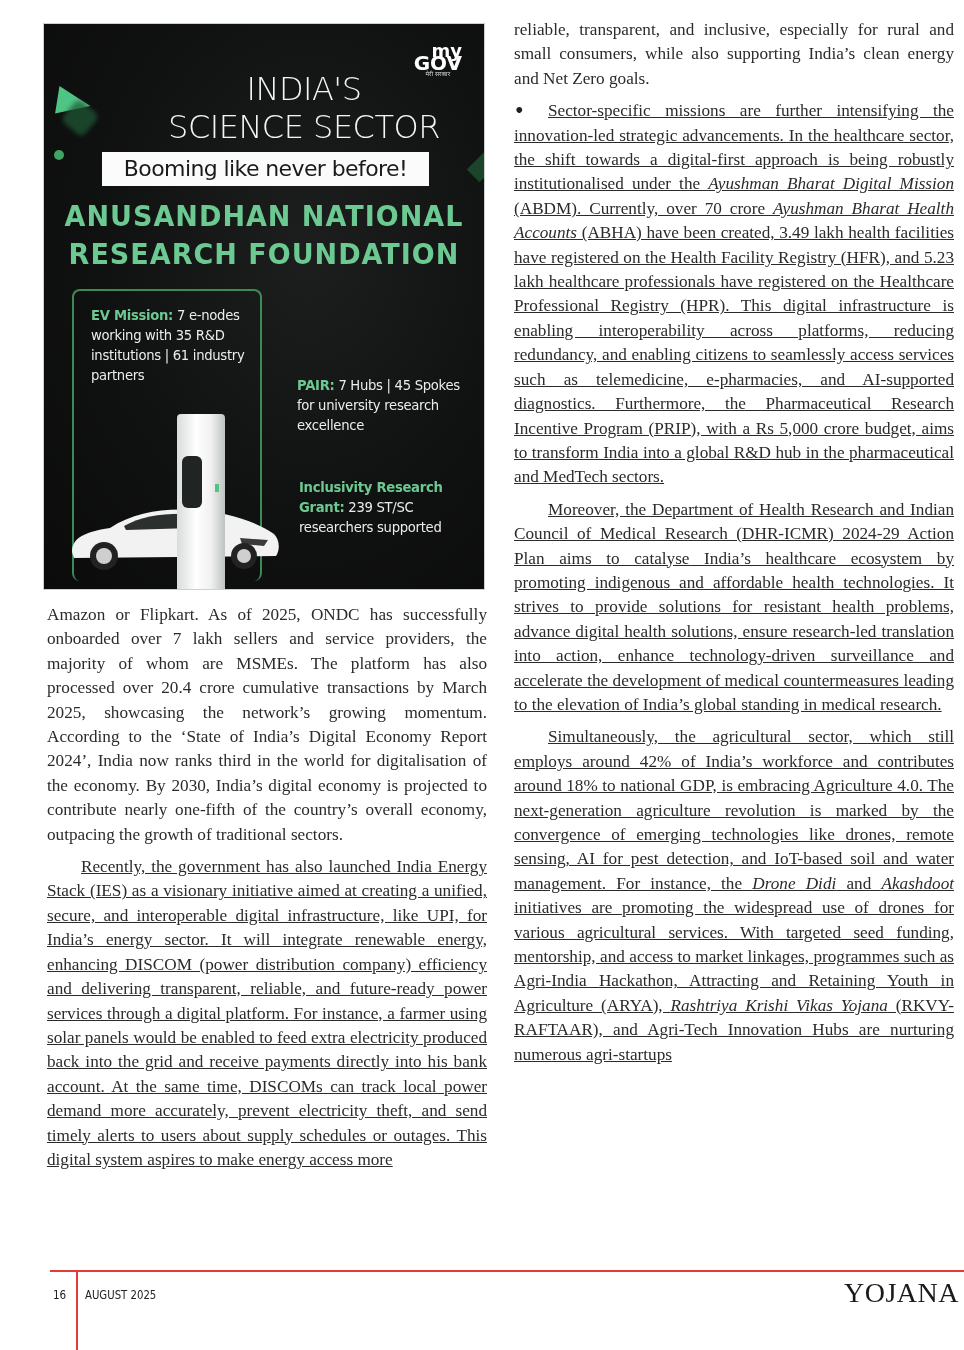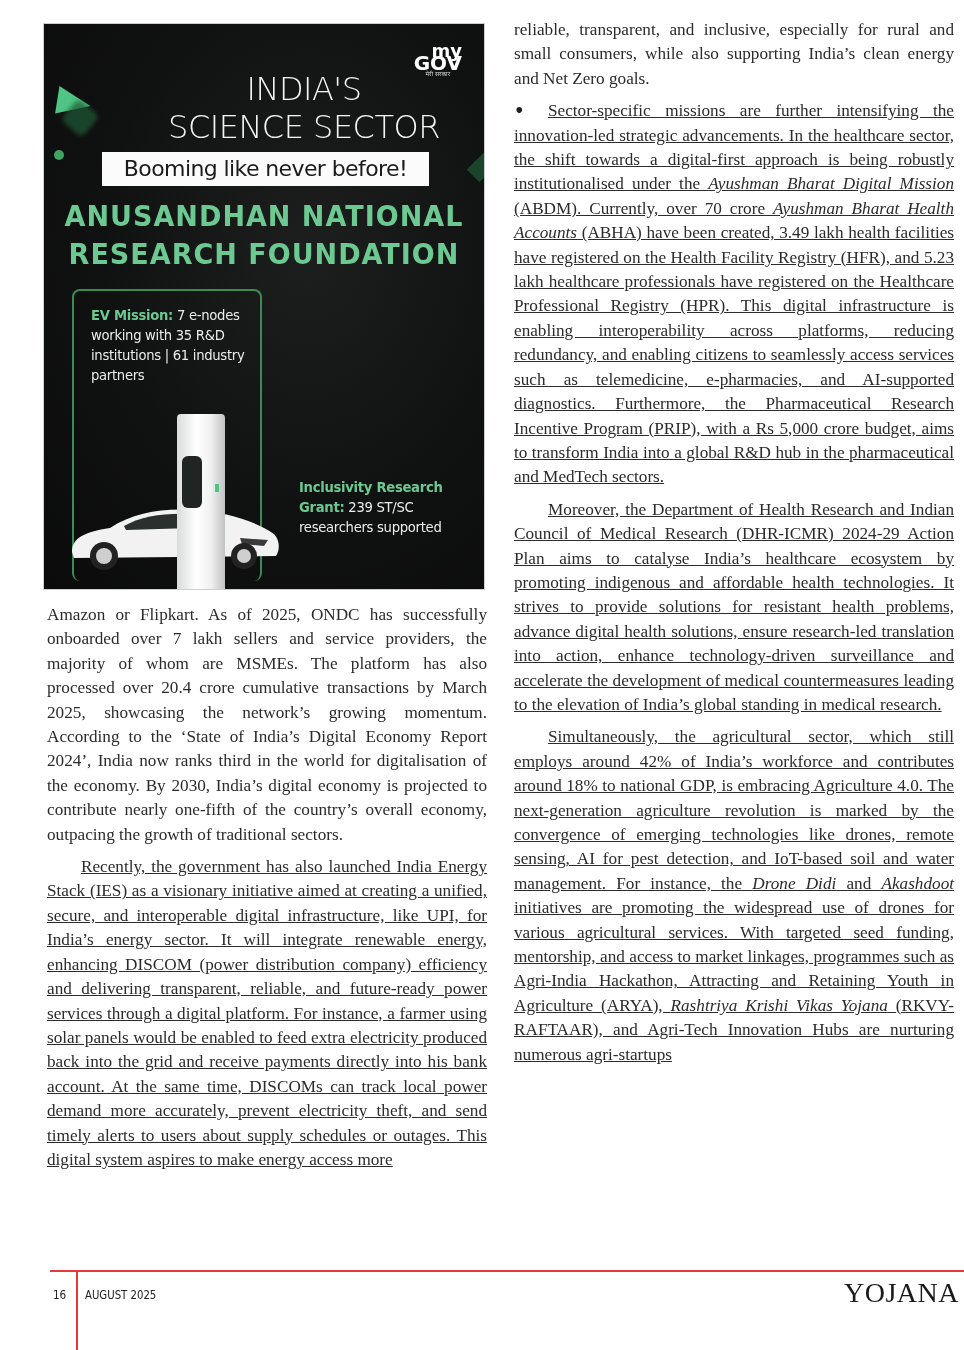--- a/index.html
+++ b/index.html
@@ -97,20 +97,23 @@
   <div class="title1 title2">SCIENCE SECTOR</div>
   <div class="tagline">Booming like never before!</div>
   <div class="anrf anrf1">ANUSANDHAN NATIONAL</div>
   <div class="anrf anrf2">RESEARCH FOUNDATION</div>
 
   <div class="ev-box"></div>
 
   <div class="fact fact-ev">
     <span class="lbl">EV Mission:</span><span> 7 e-nodes working with 35 R&amp;D institutions | 61 industry partners</span>
   </div>
+  <div class="fact fact-pair">
+    <span class="lbl">PAIR:</span><span> 7 Hubs | 45 Spokes for university research excellence</span>
+  </div>
   <div class="fact fact-inc">
     <span class="lbl">Inclusivity Research Grant:</span><span> 239 ST/SC researchers supported</span>
   </div>
 
   <svg class="car" viewBox="0 0 220 80">
     <path d="M8 58 C8 44 20 38 46 34 C70 18 100 14 130 16 C160 18 190 26 210 40 C216 46 216 56 212 62 L10 64 Z" fill="#f2f2f2"></path>
     <path d="M60 32 C78 22 100 19 126 20 L128 34 L62 36 Z" fill="#2b2f2e"></path>
     <path d="M176 44 L204 46 L200 52 L178 50 Z" fill="#3a3a3a"></path>
     <circle cx="40" cy="62" r="14" fill="#222"></circle>
       <circle cx="40" cy="62" r="8" fill="#cfcfcf"></circle>

